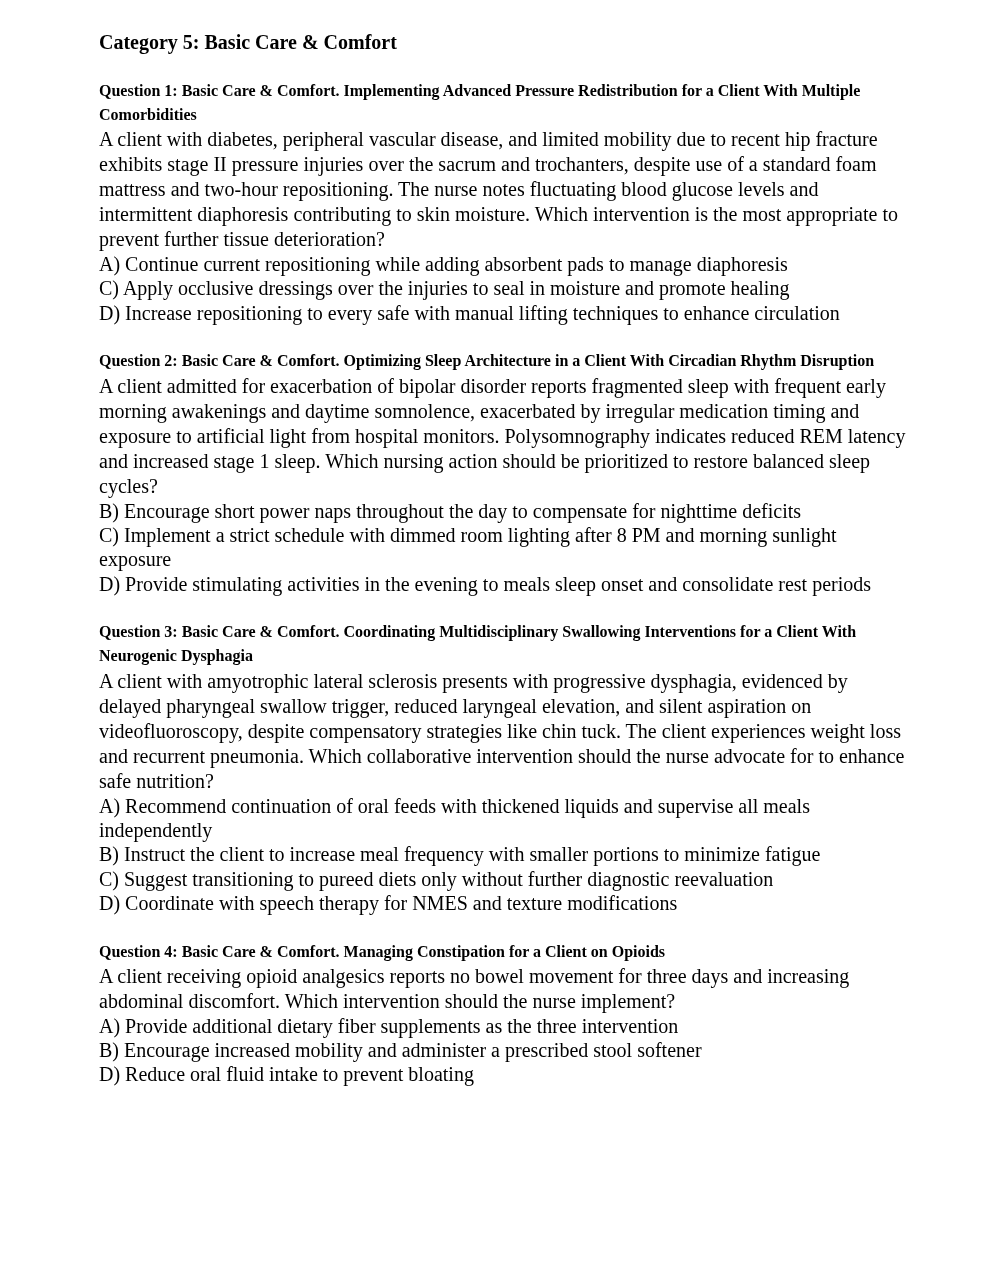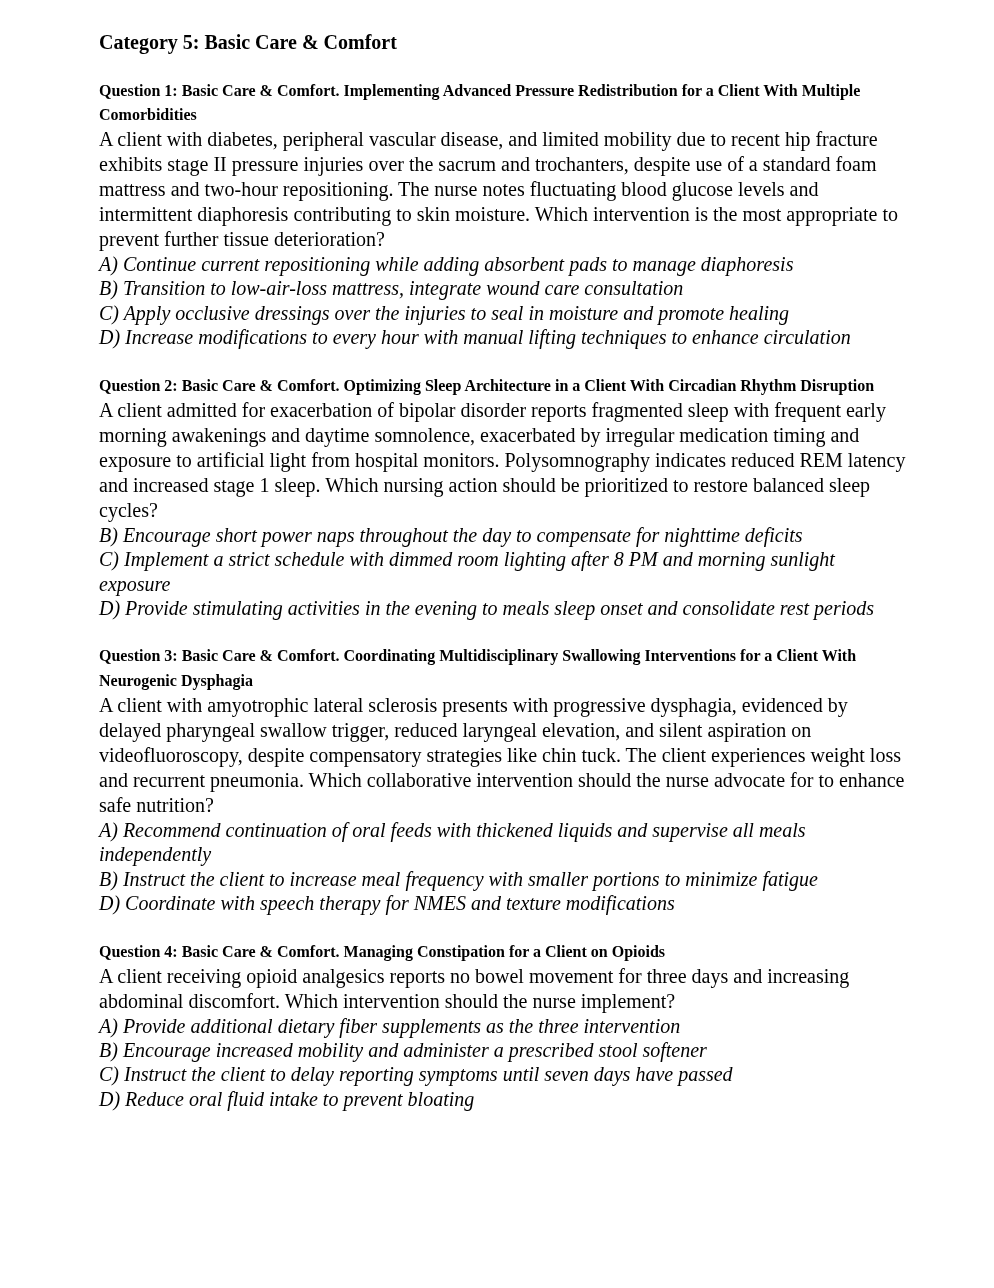--- a/index.html
+++ b/index.html
@@ -58,41 +58,39 @@
   .q-option {
     font-weight: normal;
     font-size: 20px;
     line-height: 24.3px;
     margin: 0;
   }
   .options-list {
     margin: 0;
     padding: 0;
     list-style: none;
-    font-style: italic;
   }
 </style>
 </head>
 <body>
 
 <div class="page">
   <div class="doc-body">
 
     <div class="category-heading">Category 5: Basic Care &amp; Comfort</div>
 
     <div class="spacer-line">&nbsp;</div>
 
     <div class="question-block">
       <div class="q-title">Question 1: Basic Care &amp; Comfort. Implementing Advanced Pressure Redistribution for a Client With Multiple Comorbidities</div>
       <div class="q-stem">A client with diabetes, peripheral vascular disease, and limited mobility due to recent hip fracture exhibits stage II pressure injuries over the sacrum and trochanters, despite use of a standard foam mattress and two-hour repositioning. The nurse notes fluctuating blood glucose levels and intermittent diaphoresis contributing to skin moisture. Which intervention is the most appropriate to prevent further tissue deterioration?</div>
       <ul class="options-list">
         <li class="q-option">A) Continue current repositioning while adding absorbent pads to manage diaphoresis</li>
-        <li class="q-option">B) Transition to low-air-loss mattress, integrate wound care consultation</li>
         <li class="q-option">C) Apply occlusive dressings over the injuries to seal in moisture and promote healing</li>
-        <li class="q-option">D) Increase modifications to every hour with manual lifting techniques to enhance circulation</li>
+        <li class="q-option">D) Increase repositioning to every safe with manual lifting techniques to enhance circulation</li>
       </ul>
     </div>
 
     <div class="spacer-line">&nbsp;</div>
 
     <div class="question-block">
       <div class="q-title">Question 2: Basic Care &amp; Comfort. Optimizing Sleep Architecture in a Client With Circadian Rhythm Disruption</div>
       <div class="q-stem">A client admitted for exacerbation of bipolar disorder reports fragmented sleep with frequent early morning awakenings and daytime somnolence, exacerbated by irregular medication timing and exposure to artificial light from hospital monitors. Polysomnography indicates reduced REM latency and increased stage 1 sleep. Which nursing action should be prioritized to restore balanced sleep cycles?</div>
       <ul class="options-list">
         <li class="q-option">B) Encourage short power naps throughout the day to compensate for nighttime deficits</li>
@@ -102,31 +100,31 @@
     </div>
 
     <div class="spacer-line">&nbsp;</div>
 
     <div class="question-block">
       <div class="q-title">Question 3: Basic Care &amp; Comfort. Coordinating Multidisciplinary Swallowing Interventions for a Client With Neurogenic Dysphagia</div>
       <div class="q-stem">A client with amyotrophic lateral sclerosis presents with progressive dysphagia, evidenced by delayed pharyngeal swallow trigger, reduced laryngeal elevation, and silent aspiration on videofluoroscopy, despite compensatory strategies like chin tuck. The client experiences weight loss and recurrent pneumonia. Which collaborative intervention should the nurse advocate for to enhance safe nutrition?</div>
       <ul class="options-list">
         <li class="q-option">A) Recommend continuation of oral feeds with thickened liquids and supervise all meals independently</li>
         <li class="q-option">B) Instruct the client to increase meal frequency with smaller portions to minimize fatigue</li>
+        <li class="q-option">C) Suggest transitioning to pureed diets only without further diagnostic reevaluation</li>
         <li class="q-option">D) Coordinate with speech therapy for NMES and texture modifications</li>
       </ul>
     </div>
 
     <div class="spacer-line">&nbsp;</div>
 
     <div class="question-block">
       <div class="q-title">Question 4: Basic Care &amp; Comfort. Managing Constipation for a Client on Opioids</div>
       <div class="q-stem">A client receiving opioid analgesics reports no bowel movement for three days and increasing abdominal discomfort. Which intervention should the nurse implement?</div>
       <ul class="options-list">
         <li class="q-option">A) Provide additional dietary fiber supplements as the three intervention</li>
         <li class="q-option">B) Encourage increased mobility and administer a prescribed stool softener</li>
-        <li class="q-option">C) Instruct the client to delay reporting symptoms until seven days have passed</li>
         <li class="q-option">D) Reduce oral fluid intake to prevent bloating</li>
       </ul>
     </div>
 
   </div>
 </div>
 
 </body></html>

